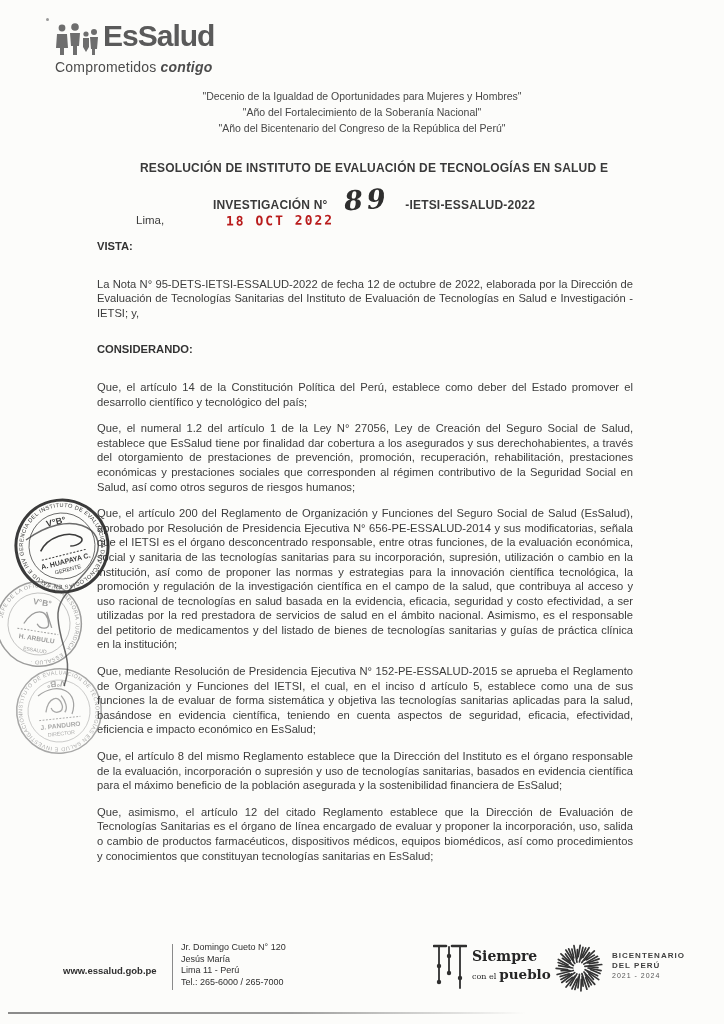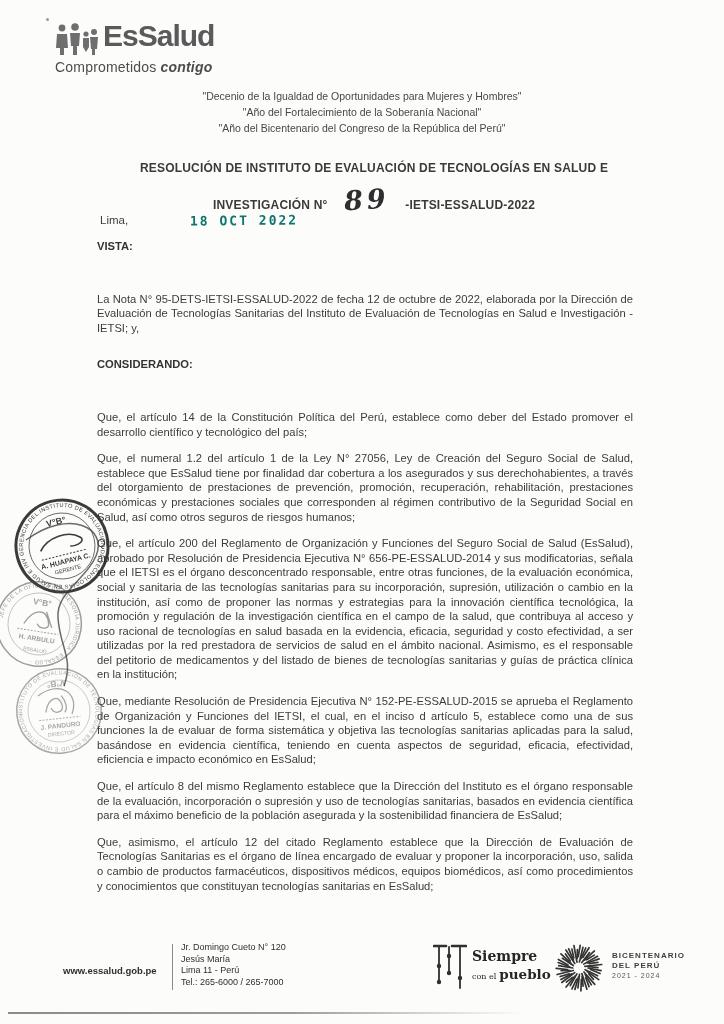--- a/index.html
+++ b/index.html
@@ -20,31 +20,31 @@
   #quotes{position:absolute;left:0;top:88px;width:100%;text-align:center;font-size:10.5px;line-height:16px;color:#474747;}
   
   #title{position:absolute;left:0;top:161px;width:100%;text-align:center;font-weight:bold;font-size:12px;color:#3a3a3a;letter-spacing:.2px;padding-left:12px;}
   #title-line2{margin-top:9px;display:flex;justify-content:center;align-items:baseline;}
   #hand-number{
     font-family:"DejaVu Serif",serif;font-style:italic;font-size:27px;font-weight:bold;
     color:#2e2e2e;margin:0 16px;letter-spacing:4px;transform:rotate(-4deg);display:inline-block;
   }
   
   #dateline{position:absolute;left:100px;top:214px;display:flex;align-items:flex-start;}
-  #city{font-size:11.5px;color:#3d3d3d;}
+  #city{font-size:11.5px;color:#3d3d3d;margin-left:36px;}
   #date-stamp{
     margin-left:62px;margin-top:-1px;
     font-family:"DejaVu Sans Mono",monospace;font-weight:bold;font-size:13px;
-    letter-spacing:2px;color:#0f766e;transform:rotate(-.5deg);
+    letter-spacing:2px;color:#b91c1c;transform:rotate(-.5deg);
   }
   
   #doc-body{position:absolute;left:97px;top:239px;width:536px;font-size:11.2px;line-height:14.6px;color:#3c3c3c;}
   .heading{font-weight:bold;color:#333;}
   .para{text-align:justify;margin-top:12px;}
-  .mt-lg{margin-top:38px;}
+  .mt-lg{margin-top:23px;}
   
   .stamp{position:absolute;}
   #stamp-1{left:12px;top:496px;transform:rotate(-14deg);opacity:.92;}
   #stamp-2{left:-8px;top:577px;transform:rotate(9deg);opacity:.55;}
   #stamp-3{left:12px;top:664px;transform:rotate(-6deg);opacity:.5;}
   #signature-overlay{position:absolute;left:8px;top:500px;pointer-events:none;}
   
   #footer{position:absolute;left:0;top:940px;width:724px;height:60px;}
   #website{position:absolute;left:63px;top:25px;font-size:9.5px;font-weight:bold;color:#2f2f2f;}
   #footer-divider{position:absolute;left:172px;top:4px;width:1px;height:46px;background:#8a8a8a;}

